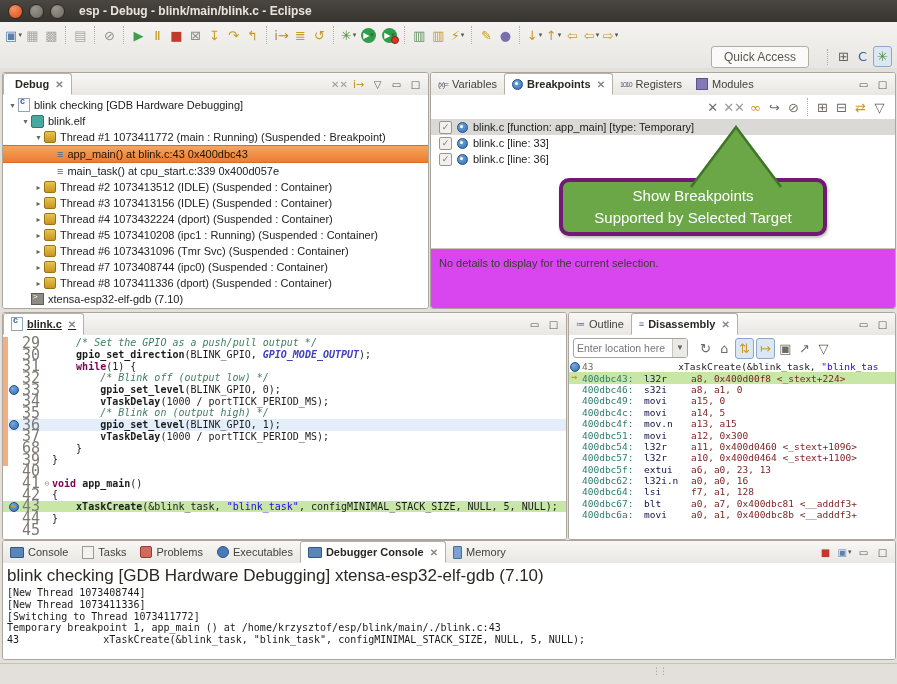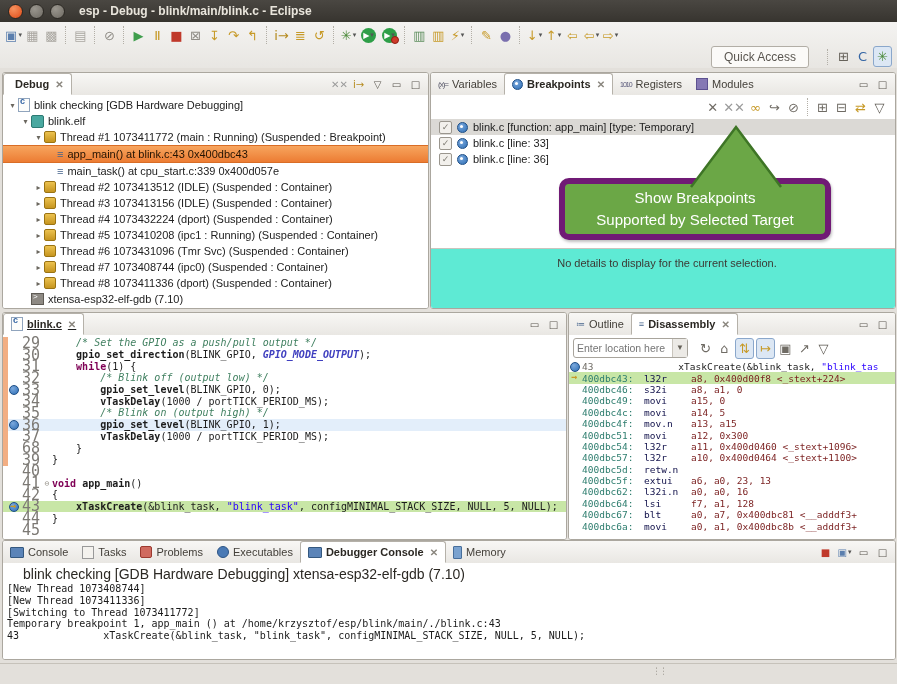--- a/index.html
+++ b/index.html
@@ -65,23 +65,23 @@
   
   #debug-tree{padding-top:2px;font-size:11px;}
   .trow{height:16px;display:flex;align-items:center;white-space:nowrap;}
   .trow .exp{width:11px;text-align:center;color:#6b675f;font-size:8px;flex:none;}
   .trow .lbl{margin-left:4px;}
   .trow.sel{background:linear-gradient(#f7a55e,#ec7c33);border-top:1px solid #d96d26;border-bottom:1px solid #d96d26;color:#241302;}
   
   #bp-toolbar{height:24px;display:flex;align-items:center;justify-content:flex-end;padding-right:6px;background:#fff;}
   .brow{height:16px;display:flex;align-items:center;gap:5px;padding-left:8px;}
   .brow.sel{background:#dbd9d5;}
-  #bp-details{position:absolute;left:0;right:0;top:153px;bottom:0;background:#5eead4;border-top:1px solid #c9c5bd;
-              padding:8px 0 16px 8px;color:#3c3934;text-align:center;}
-  #bp-tooltip{position:absolute;left:128px;top:83px;width:260px;height:50px;background:#6ba746;border:6px solid #701a75;
+  #bp-details{position:absolute;left:0;right:0;top:153px;bottom:0;background:#d946ef;border-top:1px solid #c9c5bd;
+              padding:8px 0 16px 8px;color:#3c3934;}
+  #bp-tooltip{position:absolute;left:128px;top:83px;width:260px;height:50px;background:#6ba746;border:4px solid #701a75;
               border-radius:10px;color:#fff;display:flex;flex-direction:column;align-items:center;justify-content:center;
               font-size:15px;line-height:22px;box-shadow:1px 2px 3px rgba(0,0,0,.25);z-index:6;}
   #bp-arrow{position:absolute;left:250px;top:28px;z-index:7;}
   
   .eline{height:11.7px;display:flex;align-items:center;font-family:"DejaVu Sans Mono",monospace;font-size:10px;white-space:pre;}
   .eline .range{width:5px;align-self:stretch;flex:none;}
   .eline.r .range{background:#f2ae83;}
   .eline .mark{width:12px;flex:none;position:relative;height:100%;}
   .eline .lnum{width:20px;flex:none;text-align:right;color:#7c7974;padding-right:2px;font-size:15px;}
   .eline .fold{width:10px;flex:none;color:#9a968e;font-size:8px;text-align:center;}
@@ -100,21 +100,21 @@
              font-family:"Liberation Sans",sans-serif;}
   #loc-dd{width:14px;text-align:center;color:#66625a;font-size:8px;border-left:1px solid #c9c5bd;background:#eceae6;height:100%;line-height:18px;}
   .drow{height:11.4px;display:flex;align-items:center;font-family:"DejaVu Sans Mono",monospace;font-size:9.5px;white-space:pre;}
   .drow.hlg{background:#c8e6a6;}
   .drow .mark{width:13px;flex:none;position:relative;height:100%;}
   .drow .addr{width:62px;flex:none;color:#2d7d6e;}
   .drow .mnem{width:47px;flex:none;color:#10104a;}
   .drow .ops{flex:1;color:#7a1f1f;}
   .drow .srcnum{width:62px;flex:none;color:#6f6b64;}
   
-  #console-header{font-size:14px;color:#2b2823;padding:3px 0 1px 4px;margin-left:16px;}
+  #console-header{font-size:17px;color:#2b2823;padding:3px 0 1px 4px;}
   .cline{font-family:"DejaVu Sans Mono",monospace;font-size:10px;line-height:11.8px;white-space:pre;padding-left:4px;color:#1a1a1a;}
   
   #statusbar{position:absolute;left:0;right:0;bottom:0;height:20px;background:#e3e0db;border-top:1px solid #c6c2ba;}
   #statusbar .grip{position:absolute;left:652px;top:2px;color:#9a968e;font-size:9px;letter-spacing:-2px;}
   .sepdots{width:1px;height:16px;border-left:1px dotted #b3afa7;margin:0 5px;}
 </style>
 </head>
 <body>
 
 <div id="win">
@@ -404,21 +404,20 @@
         <div id="disasm-rows">
             <div class="drow"><span class="mark"><span class="bp-marker" style="top: 1px;"></span></span><span class="srcnum">43</span><span class="ops" style="color: rgb(28, 28, 28);"><span class="pl">      xTaskCreate(&amp;blink_task, </span><span class="str">"blink_tas</span></span></div>
             <div class="drow hlg"><span class="mark"><span class="cur-marker">→</span></span><span class="addr">400dbc43:</span><span class="mnem">l32r</span><span class="ops">a8, 0x400d00f8 &lt;_stext+224&gt;</span></div>
             <div class="drow"><span class="mark"></span><span class="addr">400dbc46:</span><span class="mnem">s32i</span><span class="ops">a8, a1, 0</span></div>
             <div class="drow"><span class="mark"></span><span class="addr">400dbc49:</span><span class="mnem">movi</span><span class="ops">a15, 0</span></div>
             <div class="drow"><span class="mark"></span><span class="addr">400dbc4c:</span><span class="mnem">movi</span><span class="ops">a14, 5</span></div>
             <div class="drow"><span class="mark"></span><span class="addr">400dbc4f:</span><span class="mnem">mov.n</span><span class="ops">a13, a15</span></div>
             <div class="drow"><span class="mark"></span><span class="addr">400dbc51:</span><span class="mnem">movi</span><span class="ops">a12, 0x300</span></div>
             <div class="drow"><span class="mark"></span><span class="addr">400dbc54:</span><span class="mnem">l32r</span><span class="ops">a11, 0x400d0460 &lt;_stext+1096&gt;</span></div>
             <div class="drow"><span class="mark"></span><span class="addr">400dbc57:</span><span class="mnem">l32r</span><span class="ops">a10, 0x400d0464 &lt;_stext+1100&gt;</span></div>
-            <div class="drow"><span class="mark"></span><span class="addr">400dbc5d:</span><span class="mnem">retw.n</span><span class="ops"></span></div>
             <div class="drow"><span class="mark"></span><span class="addr">400dbc5f:</span><span class="mnem">extui</span><span class="ops">a6, a0, 23, 13</span></div>
             <div class="drow"><span class="mark"></span><span class="addr">400dbc62:</span><span class="mnem">l32i.n</span><span class="ops">a0, a0, 16</span></div>
             <div class="drow"><span class="mark"></span><span class="addr">400dbc64:</span><span class="mnem">lsi</span><span class="ops">f7, a1, 128</span></div>
             <div class="drow"><span class="mark"></span><span class="addr">400dbc67:</span><span class="mnem">blt</span><span class="ops">a0, a7, 0x400dbc81 &lt;__adddf3+</span></div>
             <div class="drow"><span class="mark"></span><span class="addr">400dbc6a:</span><span class="mnem">movi</span><span class="ops">a0, a1, 0x400dbc8b &lt;__adddf3+</span></div>
           </div>
       </div>
     </div>
 
     <div class="panel" id="p-console" style="left:2px;top:472px;width:892px;height:118px;">

